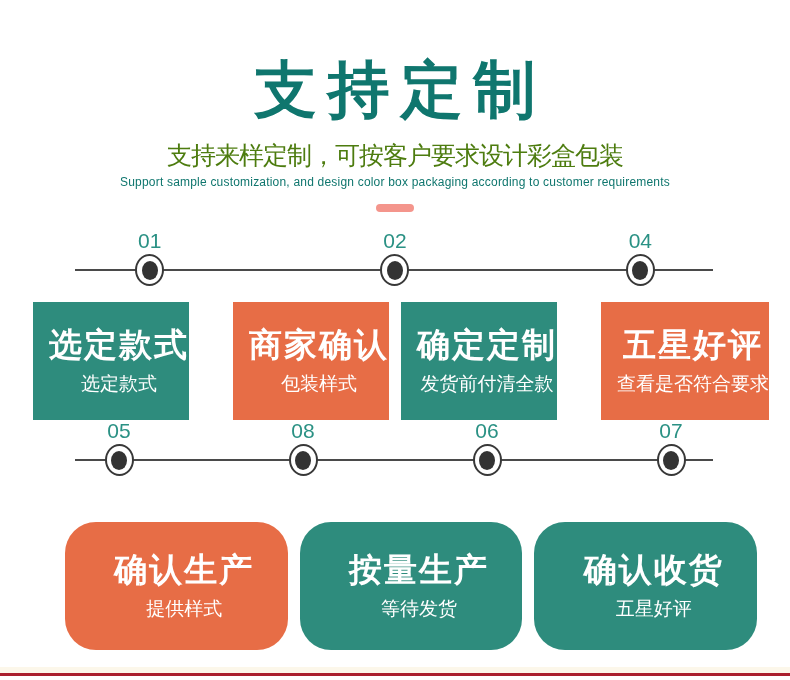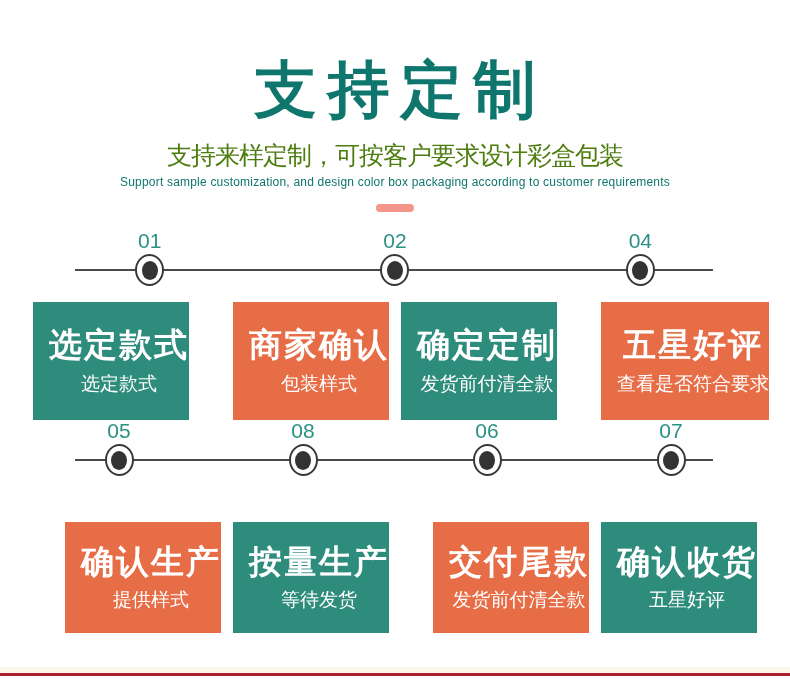--- a/index.html
+++ b/index.html
@@ -63,21 +63,21 @@
   .boxes{
     position:absolute;left:0;right:0;
     display:flex;gap:12px;padding:0 33px;
   }
   .bx-1{top:302px;}
   .bx-2{top:522px;}
   .box{
     flex:1 1 0;height:118px;color:#fff;
     display:flex;flex-direction:column;align-items:center;justify-content:center;padding-left:16px;
   }
-  .bx-2 .box{height:111px;}
+  .bx-2 .box{height:128px;border-radius:31px;}
   .box.teal{background:var(--color-teal,#2e8c7d);}
   .box.orange{background:var(--color-orange,#e76d46);margin-left:32px;}
   .box-title{
     font-size:33px;font-weight:900;letter-spacing:2px;line-height:1.1;
     white-space:nowrap;
   }
   .box-sub{
     font-size:19px;font-weight:500;margin-top:10px;line-height:1.1;
     white-space:nowrap;
   }
@@ -172,24 +172,20 @@
 
   <div class="boxes bx-2">
     <div class="box orange">
       <div class="box-title">确认生产</div>
       <div class="box-sub">提供样式</div>
     </div>
     <div class="box teal">
       <div class="box-title">按量生产</div>
       <div class="box-sub">等待发货</div>
     </div>
-    <div class="box orange">
-      <div class="box-title">交付尾款</div>
-      <div class="box-sub">发货前付清全款</div>
-    </div>
     <div class="box teal">
       <div class="box-title">确认收货</div>
       <div class="box-sub">五星好评</div>
     </div>
   </div>
 
   <div class="bottom-strip"></div>
   <div class="bottom-line"></div>
 
 </div>

